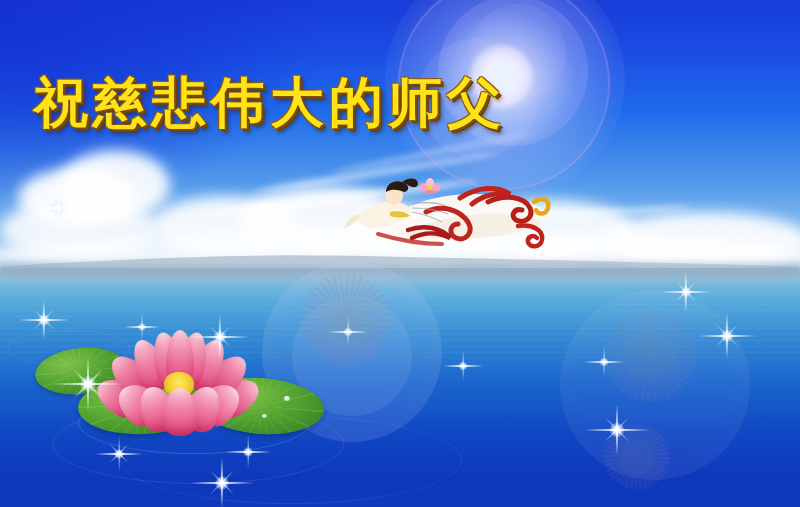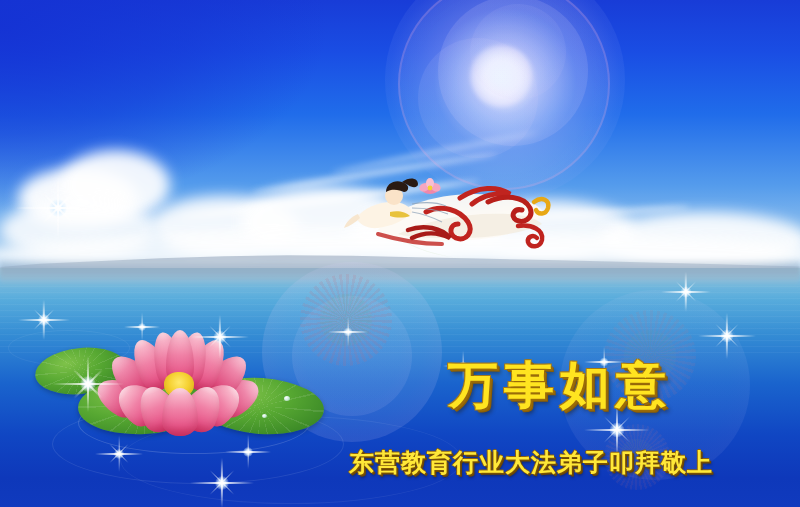--- a/index.html
+++ b/index.html
@@ -425,16 +425,15 @@
     <i style="width:40px;height:1.4px;margin-left:-20px;margin-top:-.7px;"></i>
     <i style="width:30px;height:1.3px;margin-left:-15px;margin-top:-.65px;transform:rotate(90deg);"></i>
   </div>
 
   <div class="spark" style="left:604px;top:362px;width:0;height:0;">
     <b style="width:9px;height:9px;"></b>
     <i style="width:40px;height:1.4px;margin-left:-20px;margin-top:-.7px;"></i>
     <i style="width:30px;height:1.3px;margin-left:-15px;margin-top:-.65px;transform:rotate(90deg);"></i>
   </div>
 
-  <div class="cn t-l2">万事如意</div>
-  <div class="cn t-sign">东营教育行业大法弟子叩拜敬上</div>
+  <div class="cn t-top">祝慈悲伟大的师父</div>
 
 </div>
 
 </body></html>

